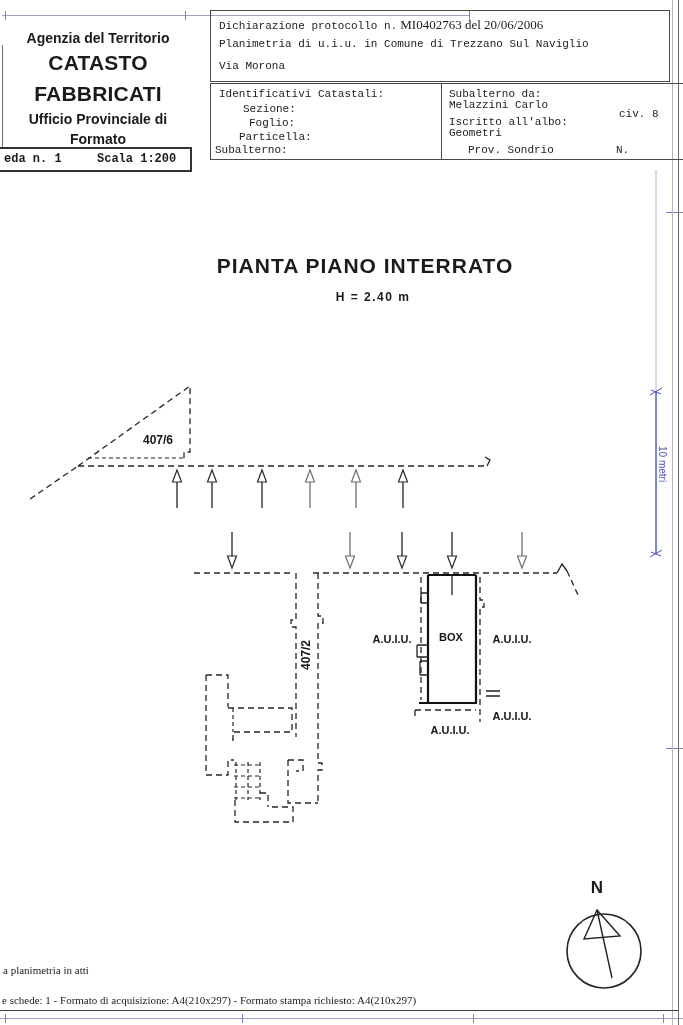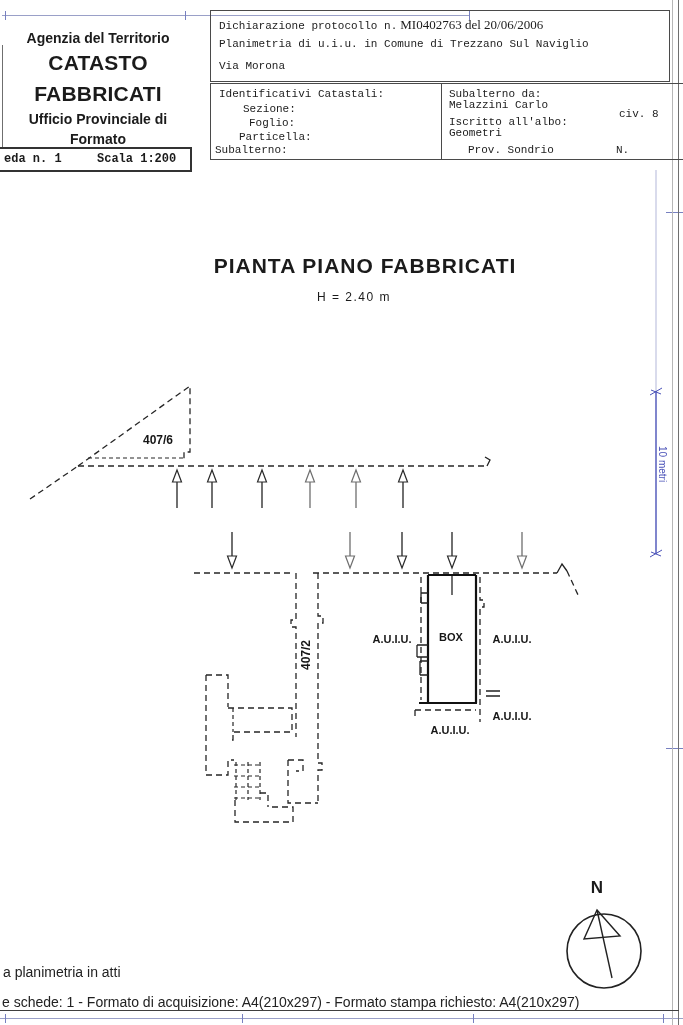--- a/index.html
+++ b/index.html
@@ -21,40 +21,40 @@
   .serif{font-family:Liberation Serif, serif;margin-top:19px;}
   .box1{position:absolute;left:210px;top:10px;width:458px;height:70px;border:1px solid #4a4a4a;}
   .box2{position:absolute;left:210px;top:83px;width:458px;height:75px;border:1px solid #4a4a4a;padding-left:20px;}
   .box2 .divider{position:absolute;left:230px;top:0;width:1px;height:75px;background:#4a4a4a;}
   .brow{position:absolute;font-size:11px;white-space:nowrap;}
   .scheda{position:absolute;left:-8px;top:147px;width:196px;height:21px;border:2px solid #333;background:#fff;}
   .scheda span{position:absolute;top:3px;font:bold 12px "Liberation Mono",monospace;white-space:nowrap;}
   
   .plan-title{position:absolute;left:365px;top:254px;transform:translateX(-50%);
       font-weight:bold;font-size:21px;letter-spacing:1px;white-space:nowrap;}
-  .plan-sub{position:absolute;left:354px;top:290px;transform:translateX(-50%);
-      font-weight:normal;font-size:12px;letter-spacing:1.5px;white-space:nowrap;}
+  .plan-sub{position:absolute;left:373px;top:290px;transform:translateX(-50%);
+      font-weight:bold;font-size:12px;letter-spacing:1.5px;white-space:nowrap;}
   
   svg{position:absolute;left:0;top:0;}
   .dash{fill:none;stroke:#262626;stroke-width:1.3;stroke-dasharray:6 4;}
   .dashf{fill:none;stroke:#262626;stroke-width:1.2;stroke-dasharray:4 3;}
   .solid2{fill:none;stroke:#111;stroke-width:2.2;}
   .thin{fill:none;stroke:#222;stroke-width:1.3;}
   .arrowhead{fill:#fff;stroke:#2a2a2a;stroke-width:1.2;}
   .gray{stroke:#6e6e6e;}
   .blue{stroke:var(--ruler_blue,#4a52b8);}
   .plabel{position:absolute;font:bold 11px "Liberation Sans",sans-serif;color:#161616;
       transform:translateX(-50%);white-space:nowrap;}
   .parcel{font-size:12px;}
   .rot{transform:translate(-50%,-50%) rotate(-90deg);}
   .north{position:absolute;left:597px;top:878px;transform:translateX(-50%);font:bold 17px "Liberation Sans",sans-serif;}
   .dimlabel{position:absolute;left:657px;top:446px;writing-mode:vertical-rl;
       font:10px "Liberation Sans",sans-serif;color:var(--ruler_blue,#4a52b8);}
   
-  .foot{position:absolute;font-family:Liberation Sans, sans-serif;font-size:14px;color:#222;white-space:nowrap;}
+  .foot{position:absolute;font-family:Liberation Serif, serif;font-size:11px;color:#222;white-space:nowrap;}
 </style>
 </head>
 <body>
 
 <div class="page">
 
   <div class="hline" style="left:2px;top:15px;width:468px;"></div>
   <div class="vtick" style="left:5px;top:11px;"></div>
   <div class="vtick" style="left:185px;top:11px;"></div>
   <div class="vtick" style="left:469px;top:11px;"></div>
@@ -101,21 +101,21 @@
     <div class="brow mono" style="left:8px;top:47px;margin-left:20px;">Particella:</div>
     <div class="brow mono" style="left:4px;top:60px;">Subalterno:</div>
     <div class="brow mono" style="left:238px;top:4px;">Subalterno da:</div>
     <div class="brow mono" style="left:238px;top:15px;">Melazzini Carlo</div>
     <div class="brow mono" style="left:238px;top:32px;">Iscritto all'albo:</div>
     <div class="brow mono" style="left:238px;top:43px;">Geometri</div>
     <div class="brow mono" style="left:238px;top:60px;margin-left:19px;">Prov. Sondrio</div>
     <div class="brow mono" style="left:405px;top:60px;">N.</div>
   </div>
 
-  <div class="plan-title">PIANTA PIANO FABBRICATI</div>
+  <div class="plan-title">PIANTA PIANO INTERRATO</div>
   <div class="plan-sub">H = 2.40 m</div>
 
   <svg width="683" height="1025" viewBox="0 0 683 1025">
 
     <g>
       <path class="dash" d="M30,499 L78,466"></path>
       <path class="dash" d="M78,466 L190,386 L190,452 L184,452 L184,459"></path>
       <path class="dashf" d="M88,458 L184,458"></path>
       <path class="dash" d="M78,466 L487,466"></path>
       <path class="thin" d="M487,466 L490,460 L485,457"></path>

